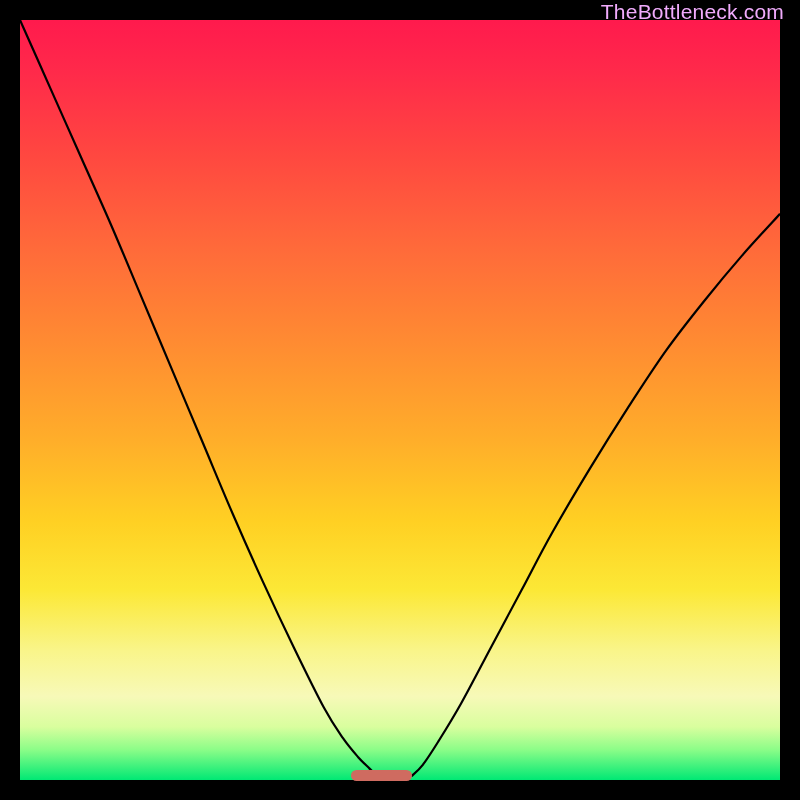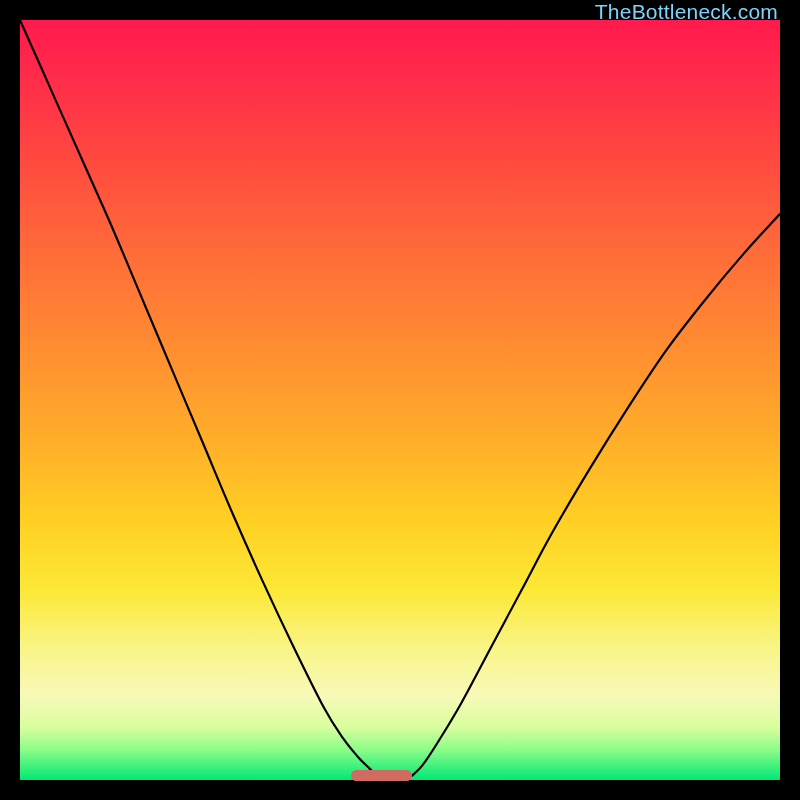--- a/index.html
+++ b/index.html
@@ -57,22 +57,22 @@
   }
   .marker {
     position: absolute;
     height: 11px;
     border-radius: 6px;
     background: #cf6b60;
   }
   .watermark {
     position: absolute;
     top: 0px;
-    right: 22px;
-    color: #7dd3fc;
+    right: 16px;
+    color: #f0abfc;
     font-size: 21px;
     font-weight: 500;
     letter-spacing: 0.2px;
     user-select: none;
   }
 </style>
 </head>
 <body>
 
 <div class="watermark">TheBottleneck.com</div>

